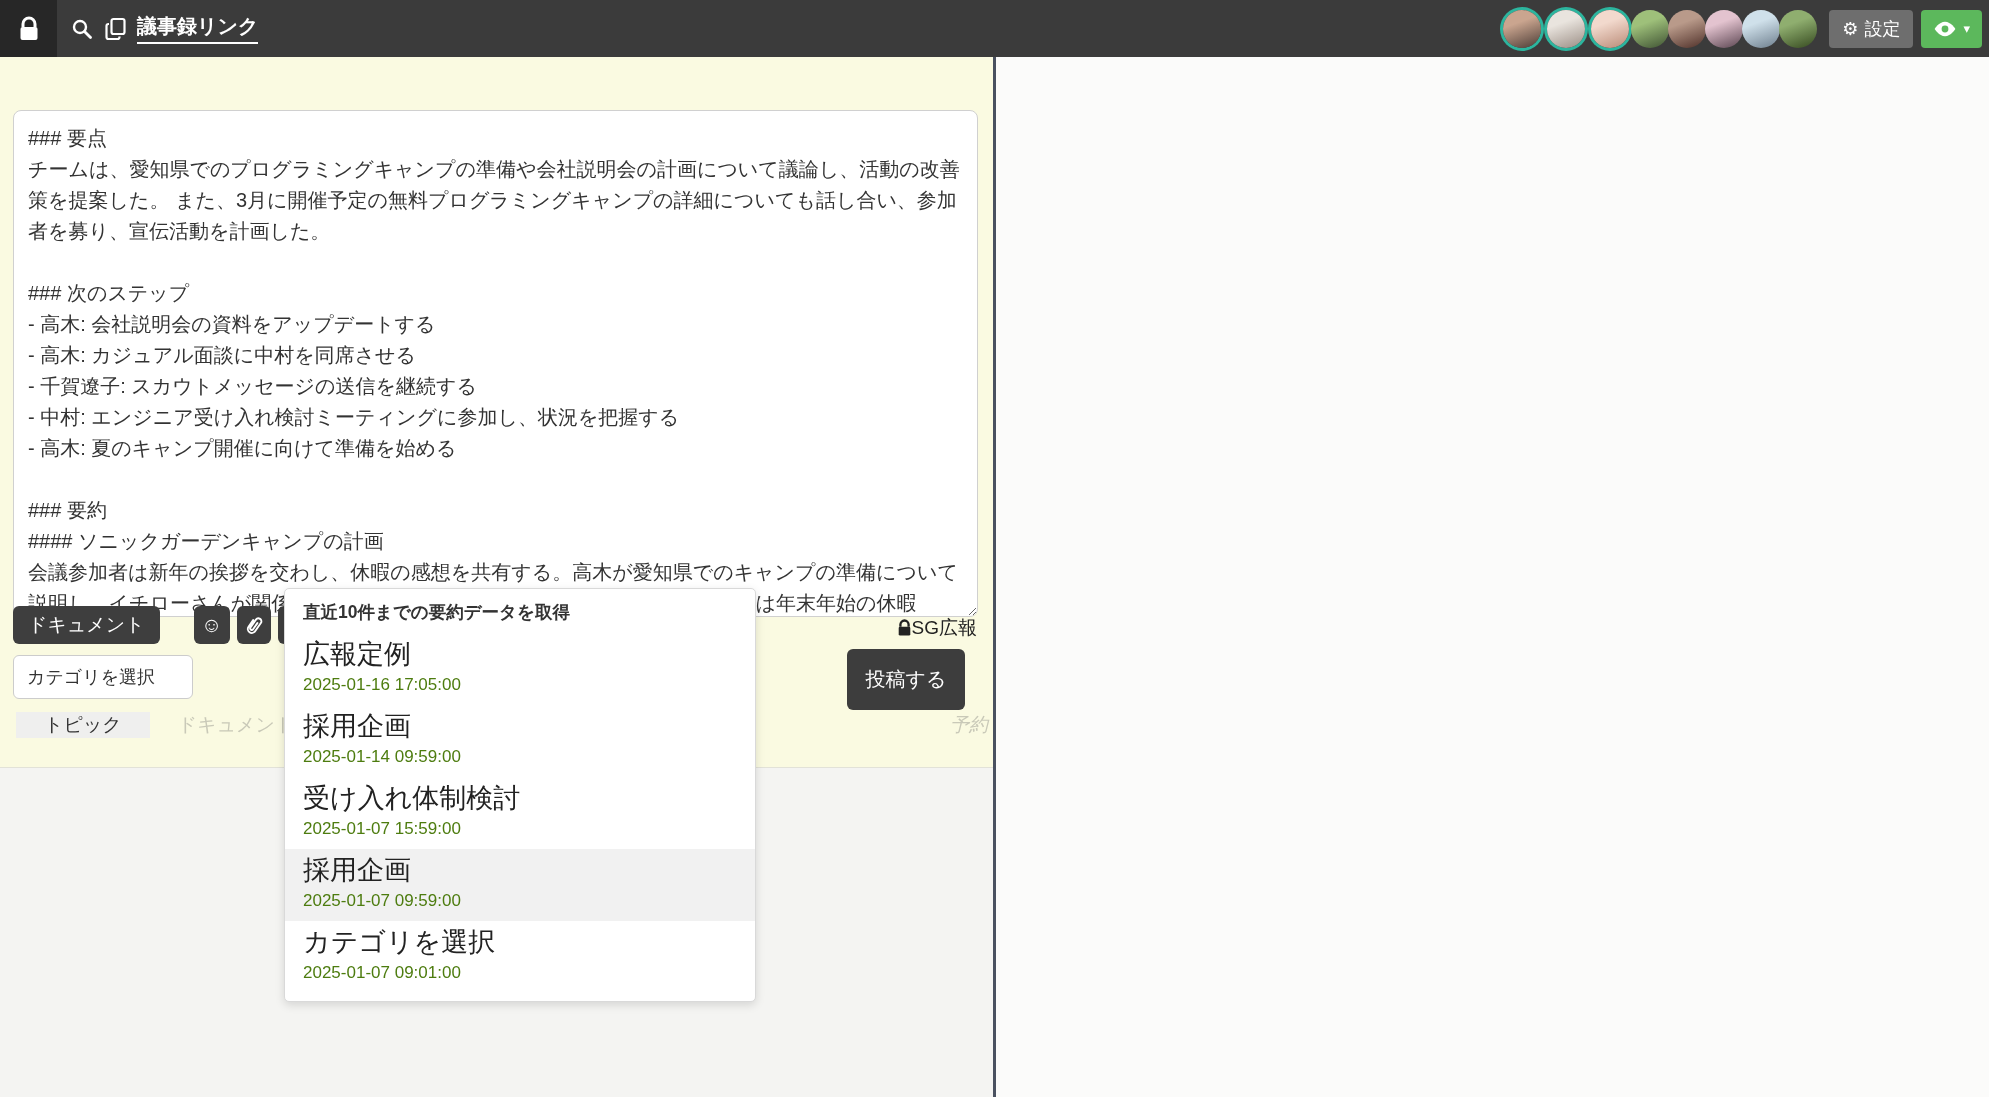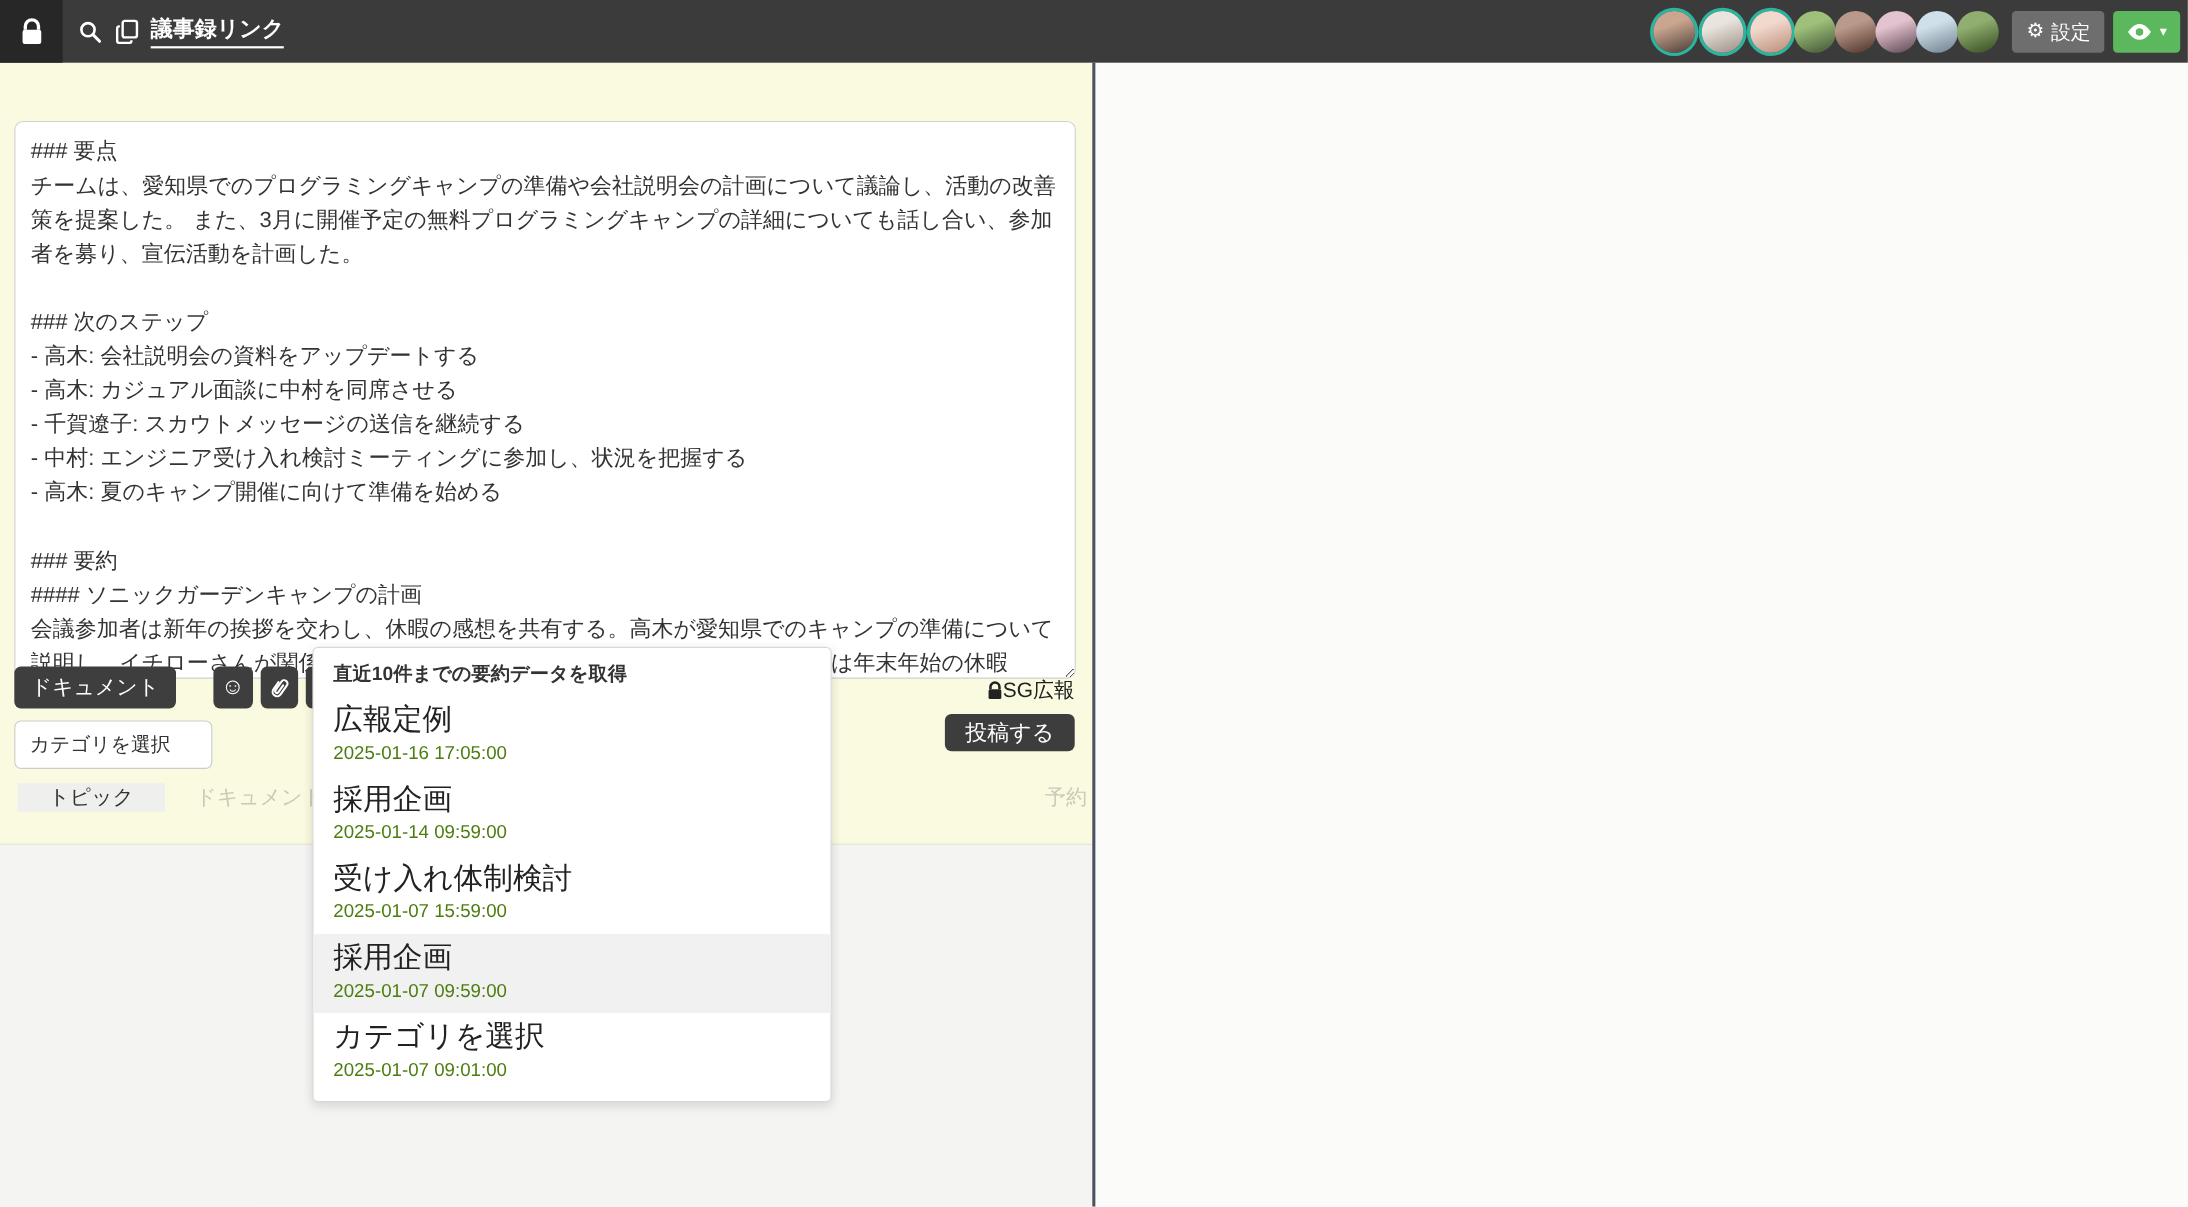--- a/index.html
+++ b/index.html
@@ -43,33 +43,33 @@
             font-family:inherit; font-size:19px; }
   .tb-doc   { padding:0 15px; margin-right:34px; }
   .tb-emoji { width:36px; margin-right:7px; font-size:21px; }
   .tb-clip  { width:34px; margin-right:7px; }
   .tb-z     { width:46px; margin-right:9px; }
   .tb-note  { width:48px; margin-right:9px; }
   .tb-clock { width:48px; }
   .caret { font-size:13px; line-height:1; }
   .board-label { position:absolute; top:558px; right:16px; font-size:19px; color:#222;
                  display:flex; align-items:center; gap:0; }
-  .submit-btn { position:absolute; top:592px; right:16px; width:118px; height:34px; background:#3d3d3d;
+  .submit-btn { position:absolute; top:592px; right:28px; width:118px; height:61px; background:#3d3d3d;
                 color:#fff; border:none; border-radius:6px; font-size:20px; cursor:pointer; font-family:inherit; }
   .category-input { position:absolute; left:13px; top:598px; width:180px; height:44px; background:#fff;
                 border:1px solid #ccc; border-radius:6px; padding:0 13px; font-size:18px; color:#333;
                 font-family:inherit; }
 
   
   .tab-row { position:absolute; left:16px; top:655px; width:993px; height:56px; display:flex; align-items:flex-start; }
   .tab { display:flex; align-items:center; padding:0 28px; font-size:19px; color:#c9c9b8; cursor:pointer; white-space:nowrap; }
   .tab.active { background:#efefee; color:#333; }
   .tab-partial { padding:0 8px 0 15px; }
   .tab-spacer { flex:1; }
-  .tab-right { padding:0 21px 0 0; }
+  .tab-right { padding:0 21px 0 0;font-style:italic; }
 
   
   .dropdown { position:absolute; left:284px; top:588px; width:472px; background:#fff;
               border:1px solid #d9d9d9; border-radius:5px; box-shadow:0 3px 10px rgba(0,0,0,.13);
               z-index:10; padding:4px 0 8px; }
   .dd-header { padding:8px 18px 10px; font-size:17.5px; font-weight:600; color:#333; line-height:22px; }
   .dd-item { padding:8px 18px 10px; cursor:pointer; }
   .dd-item.highlighted { background:#f1f1f1; }
   .dd-title { font-size:27px; color:#222; line-height:26px; margin-bottom:8px; }
   .dd-date  { font-size:17px; color:#4d7c0f; line-height:20px; }

